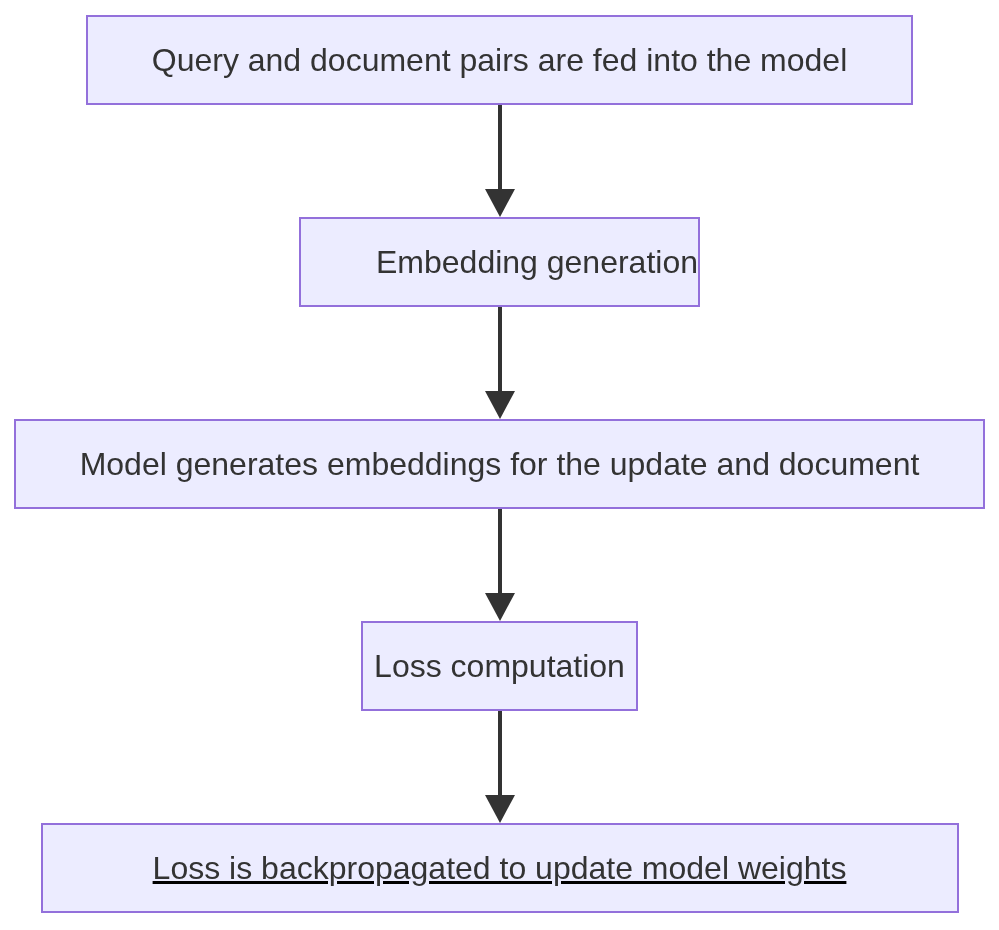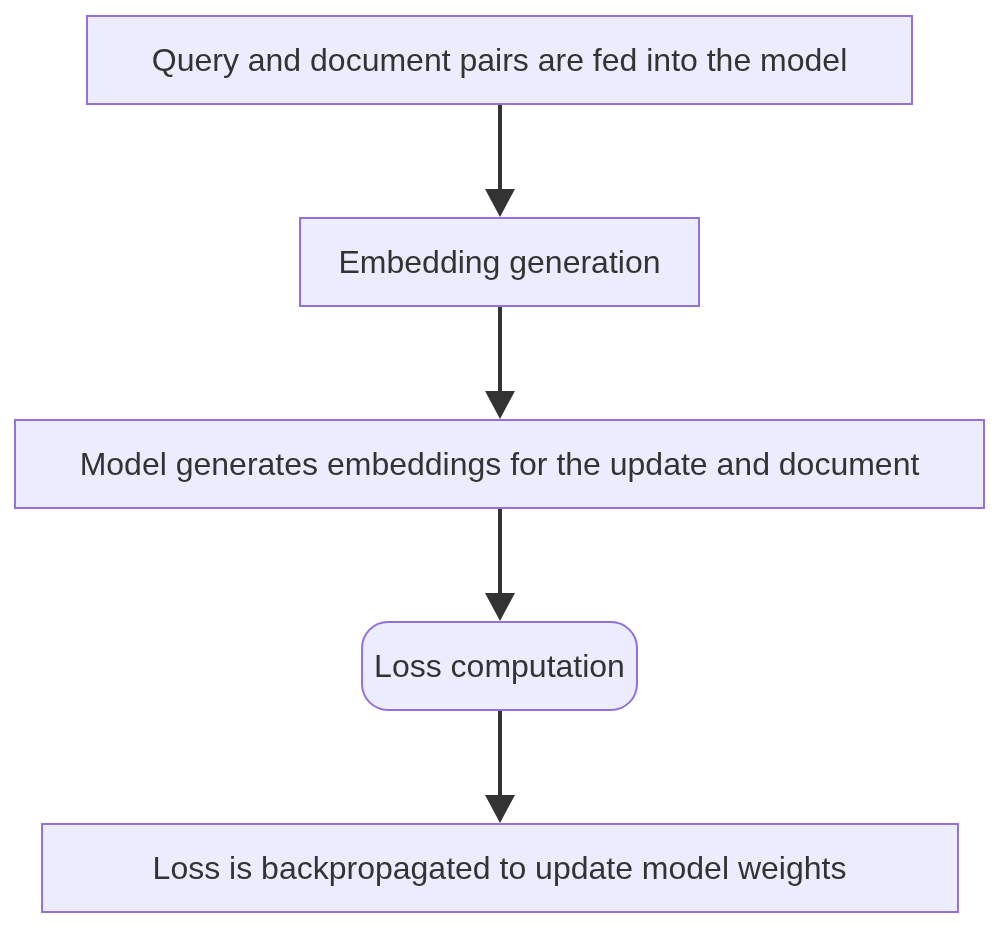--- a/index.html
+++ b/index.html
@@ -41,24 +41,24 @@
     flex: 0 0 auto;
   }
   .node-label {
     color: var(--text);
     font-size: 32px;
     line-height: 1.2;
     white-space: nowrap;
     text-align: center;
   }
   .w-a { width: 827px; }
-  .w-b { width: 401px; }
+  .w-b { width: 401px; justify-content: flex-end; }
   .w-c { width: 971px; }
-  .w-d { width: 277px; border-radius: 27px; }
-  .w-e { width: 918px; }
+  .w-d { width: 277px; }
+  .w-e { width: 918px; text-decoration: underline; }
   .arrow {
     height: 112px;
     width: 34px;
     flex: 0 0 auto;
     display: flex;
     align-items: stretch;
     justify-content: center;
   }
   .arrow svg { display: block; width: 34px; height: 112px; }
 </style>

